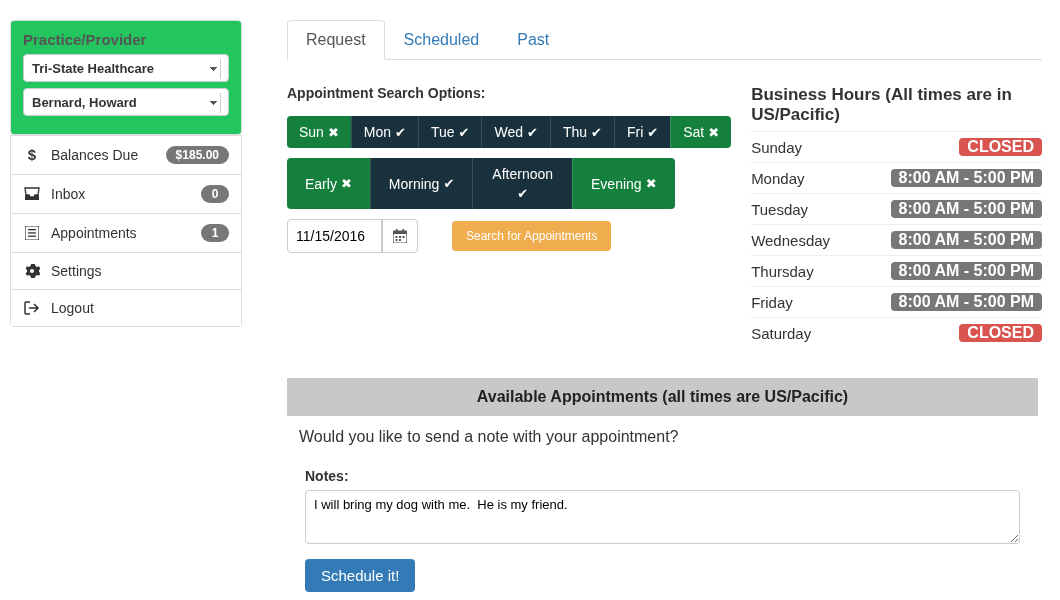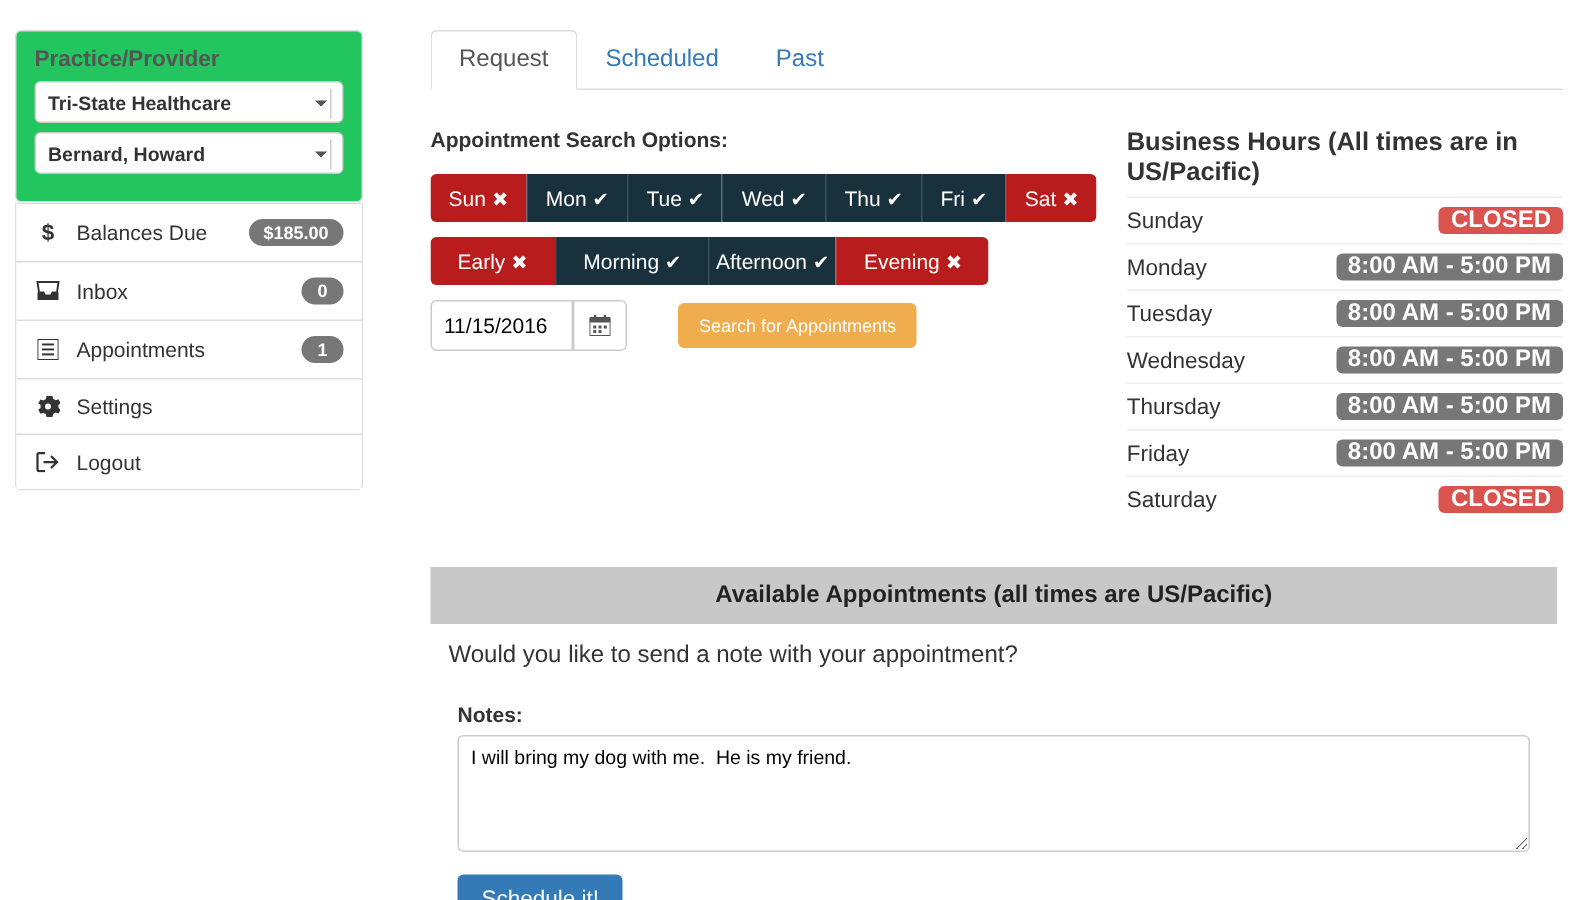--- a/index.html
+++ b/index.html
@@ -51,21 +51,21 @@
 .left-col { flex: 1; }
 .right-col { width: 310px; }
 
 h3.section { font-size: 14px; font-weight: bold; margin-bottom: 15px; }
 
 .btn-group { display:flex; border-radius:4px; overflow:hidden; margin-bottom:10px; width: fit-content;}
 .btn-toggle {
   padding: 8px 12px; color:#fff; font-size:14px; border:none; cursor:pointer;
   display:flex; align-items:center; gap:4px;
 }
-.btn-toggle.off { background:#b91c1c; }
+.btn-toggle.off { background:#15803d; }
 .btn-toggle.on  { background:#19313c; }
 .btn-toggle + .btn-toggle { border-left: 1px solid rgba(255,255,255,0.15); }
 .chk, .xmk { font-size:13px; }
 
 .date-row { display:flex; gap:6px; align-items:center; margin-top:4px;}
 .date-input { width: 95px; height:34px; padding: 4px 8px; border:1px solid #ccc; border-radius:4px 0 0 4px; font-size:14px;}
 .cal-btn { width:36px; height:34px; border:1px solid #ccc; background:#fff; border-radius:0 4px 4px 0; margin-left:-6px; display:flex;align-items:center;justify-content:center; cursor:pointer;}
 .btn-orange { background:#f0ad4e; color:#fff; border:none; padding:8px 14px; border-radius:4px; font-size:12px; cursor:pointer; margin-left: 28px;}
 .btn-primary { background:#337ab7; color:#fff; border:none; padding:8px 16px; border-radius:4px; font-size:15px; cursor:pointer;}
 
@@ -74,21 +74,21 @@
 .bh-row { display:flex; justify-content:space-between; align-items:center; padding:6px 0; border-top:1px solid #eee; font-size:15px;}
 .bh-row:first-of-type { border-top:1px solid #eee;}
 .bh-badge { padding:0 8px; border-radius:4px; color:#fff; font-size:16px; font-weight:bold;}
 .bh-badge.closed { background:#d9534f; }
 .bh-badge.open { background:#777; }
 
 
 .avail-bar { background:#c8c8c8; color:#222; font-size:16px; font-weight:bold; text-align:center; padding:10px; margin: 30px 4px 12px 0;}
 .note-q { font-size:16px; margin: 10px 0 22px 12px;}
 .notes-label { font-weight:bold; margin: 0 0 6px 18px; display:block;}
-.notes-ta { width: calc(100% - 40px); margin: 0 0 12px 18px; height:78px; border:1px solid #ccc; border-radius:4px; padding:6px 8px; font-size:13px; font-family:inherit; resize:vertical;}
+.notes-ta { width: calc(100% - 40px); margin: 0 0 12px 18px; height:54px; border:1px solid #ccc; border-radius:4px; padding:6px 8px; font-size:13px; font-family:inherit; resize:vertical;}
 .schedule-wrap { margin-left:18px; }
 
 
 svg{display:block;}
 </style>
 </head>
 <body>
 
 <div class="container">
 
@@ -197,21 +197,21 @@
           </div>
         <div class="btn-group" id="period-group">
             <button class="btn-toggle off" style="padding: 8px 18px; text-align: center;">
               <span>Early</span> 
               <span class="xmk">✖</span>
             </button>
             <button class="btn-toggle on" style="padding: 8px 18px;">
               <span>Morning</span> 
               <span class="chk">✔</span>
             </button>
-            <button class="btn-toggle on" style="padding: 8px 4px;">
+            <button class="btn-toggle on" style="padding: 8px 19px; flex-direction: column;">
               <span>Afternoon</span> 
               <span class="chk">✔</span>
             </button>
             <button class="btn-toggle off" style="padding: 8px 18px;">
               <span>Evening</span> 
               <span class="xmk">✖</span>
             </button>
           </div>
         <div class="date-row">
           <input class="date-input" value="11/15/2016" style="">

